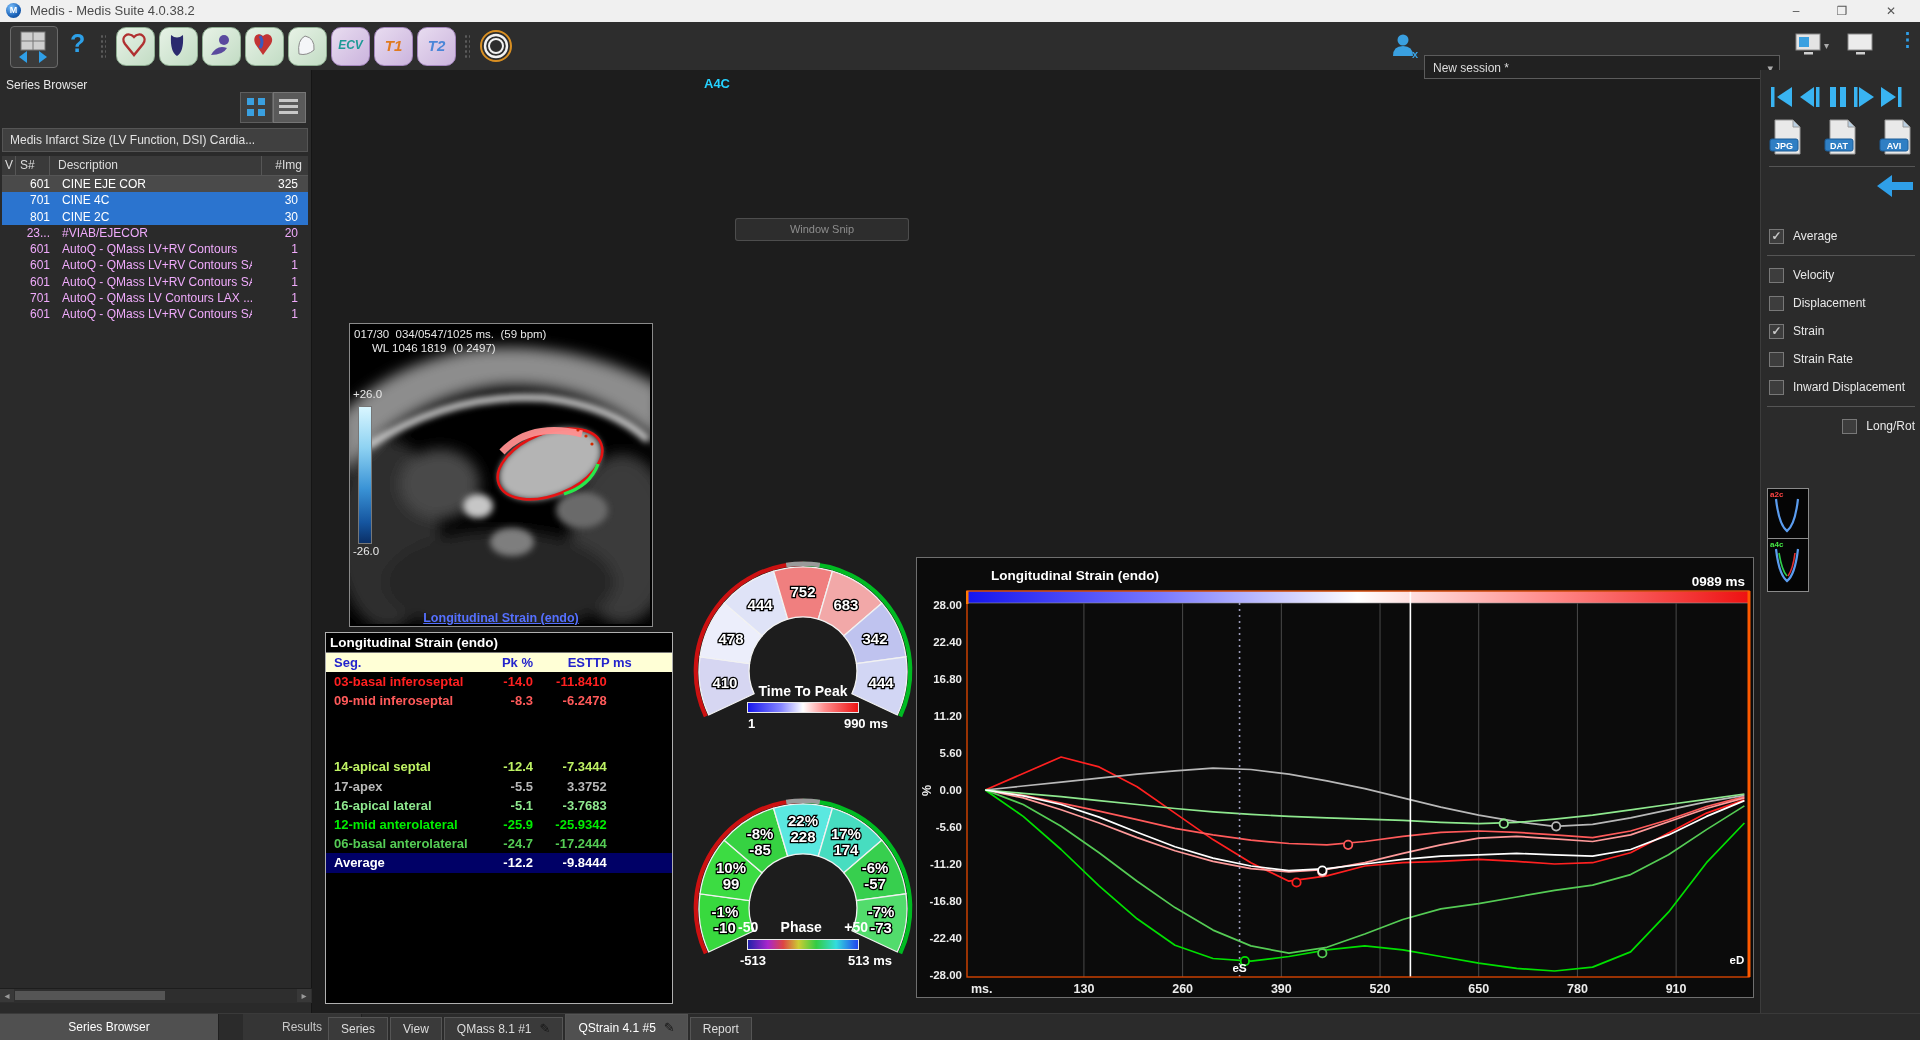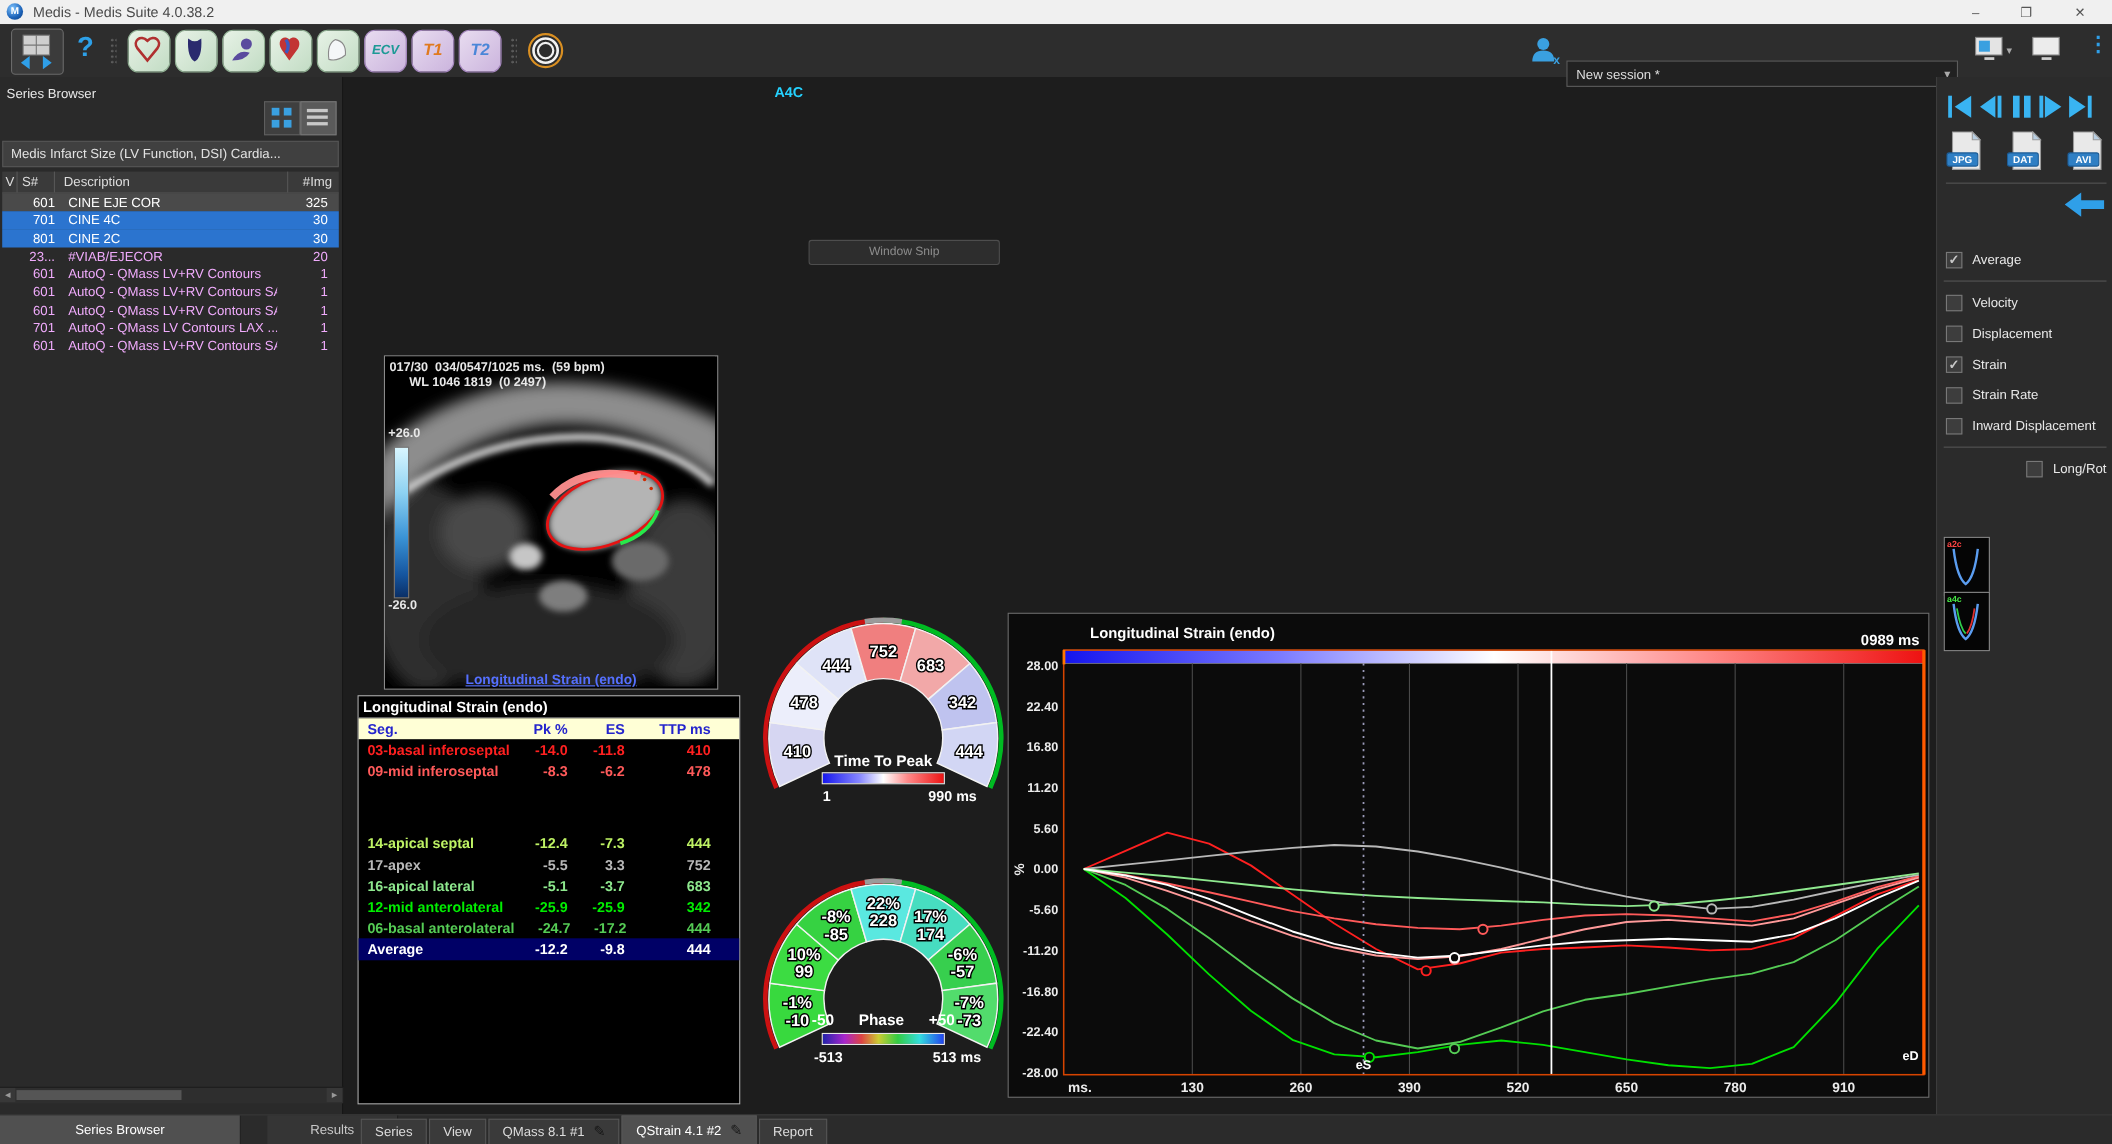--- a/index.html
+++ b/index.html
@@ -36,32 +36,32 @@
   .srow.selected{background:#2b74cf;color:#fff;}
   .cell-v{width:14px;}
   .cell-s{width:34px;text-align:right;padding-right:4px;}
   .cell-d{flex:1;padding-left:8px;white-space:nowrap;overflow:hidden;}
   .cell-i{width:46px;text-align:right;padding-right:10px;}
   .hscroll{position:absolute;left:0;top:918px;width:312px;height:14px;background:#2e2e2e;border-top:1px solid #1d1d1d;}
   .hs-btn{position:absolute;top:0;width:14px;height:13px;color:#999;font-size:10px;text-align:center;line-height:13px;background:#383838;}
   .hs-thumb{position:absolute;left:15px;top:2px;width:150px;height:9px;background:#555;}
   
   .cinebox{position:absolute;left:349px;top:323px;width:302px;height:302px;background:#000;border:1px solid #8a8a8a;}
-  .cinetext{position:absolute;color:#e8e8e8;font-size:11.5px;font-weight:bold;white-space:pre;}
+  .cinetext{position:absolute;color:#e8e8e8;font-size:11.5px;font-weight:normal;white-space:pre;}
   .cinecap{position:absolute;left:0;bottom:1px;width:100%;text-align:center;color:#5570ff;font-weight:bold;font-size:12.5px;text-decoration:underline;}
   .cbar{position:absolute;left:8px;top:82px;width:12px;height:136px;border:1px solid #777;
      background:linear-gradient(#d9f6ff,#8ed2f2 30%,#3a93d6 60%,#15559f 85%,#0a2f66);}
   .straintable{position:absolute;left:325px;top:632px;width:348px;height:372px;background:#000;border:1px solid #b0b0b0;box-sizing:border-box;color:#fff;}
   .st-title{height:19px;line-height:19px;font-size:13.5px;font-weight:bold;padding-left:4px;border-bottom:1px solid #777;}
   .st-head{height:19px;background:#ffffd6;color:#2424cc;font-weight:bold;font-size:13px;display:flex;line-height:19px;}
   .st-row{height:19.2px;display:flex;line-height:19.2px;font-weight:bold;font-size:13px;}
   .st-c1{flex:1;padding-left:8px;white-space:nowrap;}
   .st-c2{width:52px;text-align:right;}
   .st-c3{width:52px;text-align:right;}
-  .st-c4{width:78px;text-align:right;padding-right:26px;}
+  .st-c4{width:78px;text-align:left;padding-right:9px;}
   .st-note{font-weight:bold;font-size:13px;padding-left:4px;line-height:19px;}
   .archbox{position:absolute;width:226px;height:236px;}
   .arch-center{position:absolute;text-align:center;color:#fff;font-weight:bold;}
   .arch-bar{position:absolute;height:11px;border:1px solid #e8e8e8;box-sizing:border-box;}
   .chartbox{position:absolute;left:916px;top:557px;width:838px;height:441px;background:#0b0b0b;border:1px solid #6f6f6f;box-sizing:border-box;}
   
   .rightpanel{position:absolute;left:1760px;top:70px;width:160px;height:943px;background:#2b2b2b;border-left:1px solid #3c3c3c;box-sizing:border-box;}
   .chkrow{display:flex;align-items:center;height:28px;}
   .chkbox{width:13px;height:13px;background:#3d3d3d;border:1px solid #787878;margin:0 9px 0 6px;
      color:#c8c8c8;font-size:12px;line-height:12px;text-align:center;font-weight:bold;}
@@ -572,16 +572,16 @@
       <svg width="38" height="50">
           <path d="M8,10 Q11,36 19,42 Q27,36 30,10" fill="none" stroke="#5b9df0" stroke-width="2.2"></path>
       <path d="M11,14 Q14,32 19,37" fill="none" stroke="#2ecc4a" stroke-width="1.6"></path>
       <path d="M27,14 Q25,30 20,37" fill="none" stroke="#e03030" stroke-width="1.6"></path>
         </svg>
     <div class="tag" style="color: rgb(70, 232, 70);">a4c</div></div>
   </div>
 
   <div class="bottombar">
     <div id="left-tabs" class="abs" style="left:0;top:0;"><div class="btab" style="width: 219px; background: rgb(80, 80, 80); color: rgb(255, 255, 255); border-right: 1px solid rgb(32, 32, 32);">Series Browser</div><div class="btab" style="width: 119px; background: rgb(53, 53, 53); color: rgb(200, 200, 200); border-right: 1px solid rgb(32, 32, 32); margin-left: 24px;">Results</div></div>
-    <div class="ctabwrap" id="center-tabs"><div class="ctab"><span>Series</span></div><div class="ctab"><span>View</span></div><div class="ctab"><span>QMass 8.1  #1</span><span class="pencil">✎</span></div><div class="ctab active"><span>QStrain 4.1  #2</span><span class="pencil">✎</span></div><div class="ctab"><span>Report</span></div></div>
+    <div class="ctabwrap" id="center-tabs"><div class="ctab"><span>Series</span></div><div class="ctab"><span>View</span></div><div class="ctab"><span>QMass 8.1  #1</span><span class="pencil">✎</span></div><div class="ctab active"><span>QStrain 4.1  #5</span><span class="pencil">✎</span></div><div class="ctab"><span>Report</span></div></div>
   </div>
 
 </div>
 
 </body></html>

